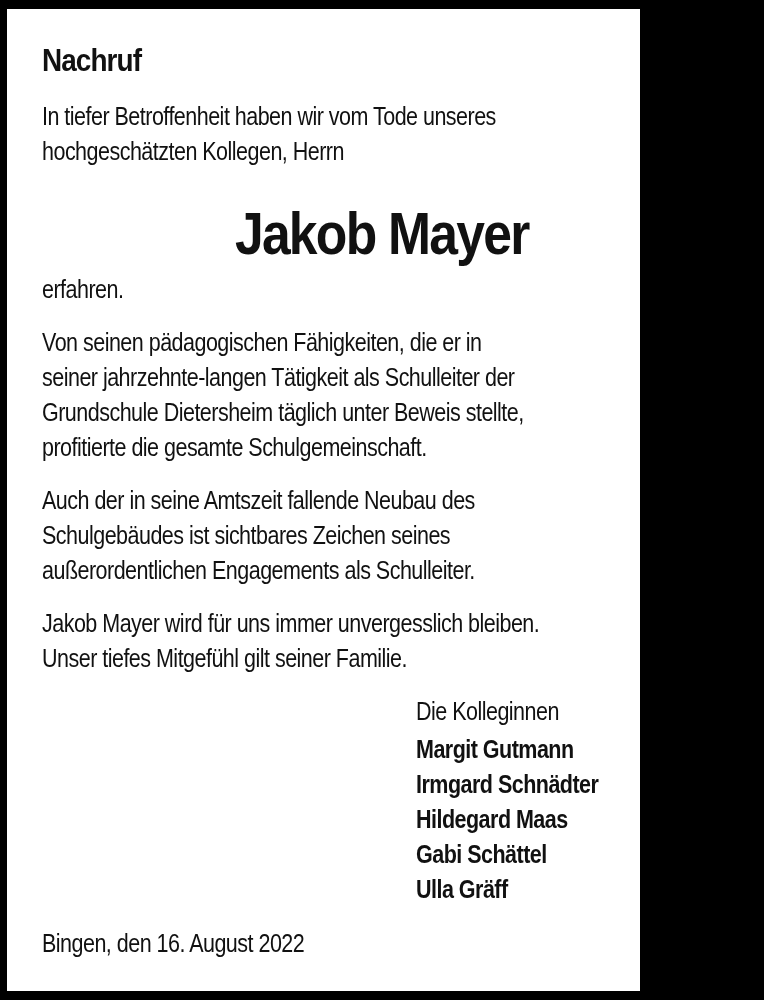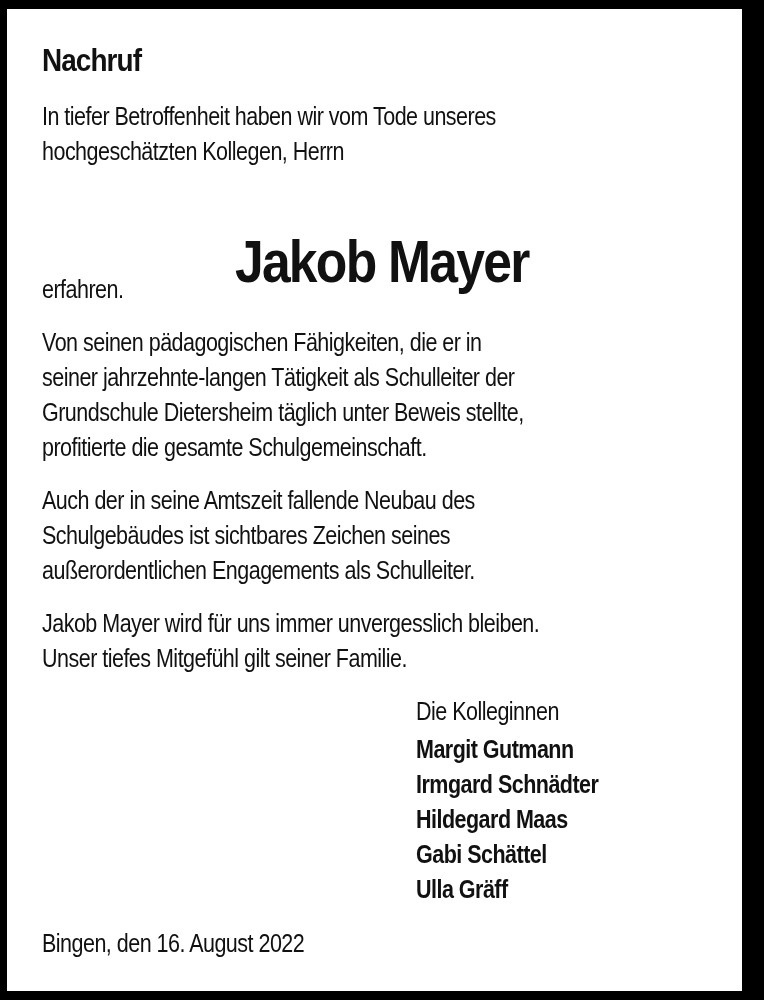--- a/index.html
+++ b/index.html
@@ -5,21 +5,21 @@
     html, body { margin: 0; padding: 0; }
     body {
       width: 764px; height: 1000px;
       background: #000;
       position: relative;
       overflow: hidden;
     }
     .frame {
       position: absolute;
       left: 7px; top: 9px;
-      width: 735px; height: 982px;
+      width: 633px; height: 982px;
       background: #fff;
       box-sizing: border-box;
       text-decoration: underline;
     }
     .t {
       position: absolute;
       font-family: "Liberation Sans", sans-serif;
       color: #111;
       white-space: nowrap;
       margin: 0;
@@ -34,21 +34,20 @@
       font-size: 25px;
       letter-spacing: -0.6px;
       transform: scaleX(0.86); transform-origin: left;
       line-height: 35px;
     }
     .name {
       left: 0; width: 749px; top: 190px;
       text-align: center;
       font-size: 60px; font-weight: bold;
       letter-spacing: -2px;
-      margin-top: 28px;
     }
     .name span { display: inline-block; transform: scaleX(0.86); }
     .sig-bold {
       font-size: 25px; font-weight: bold;
       letter-spacing: -0.6px;
       transform: scaleX(0.86); transform-origin: left;
     }
   </style>
 </head>
 <body>

